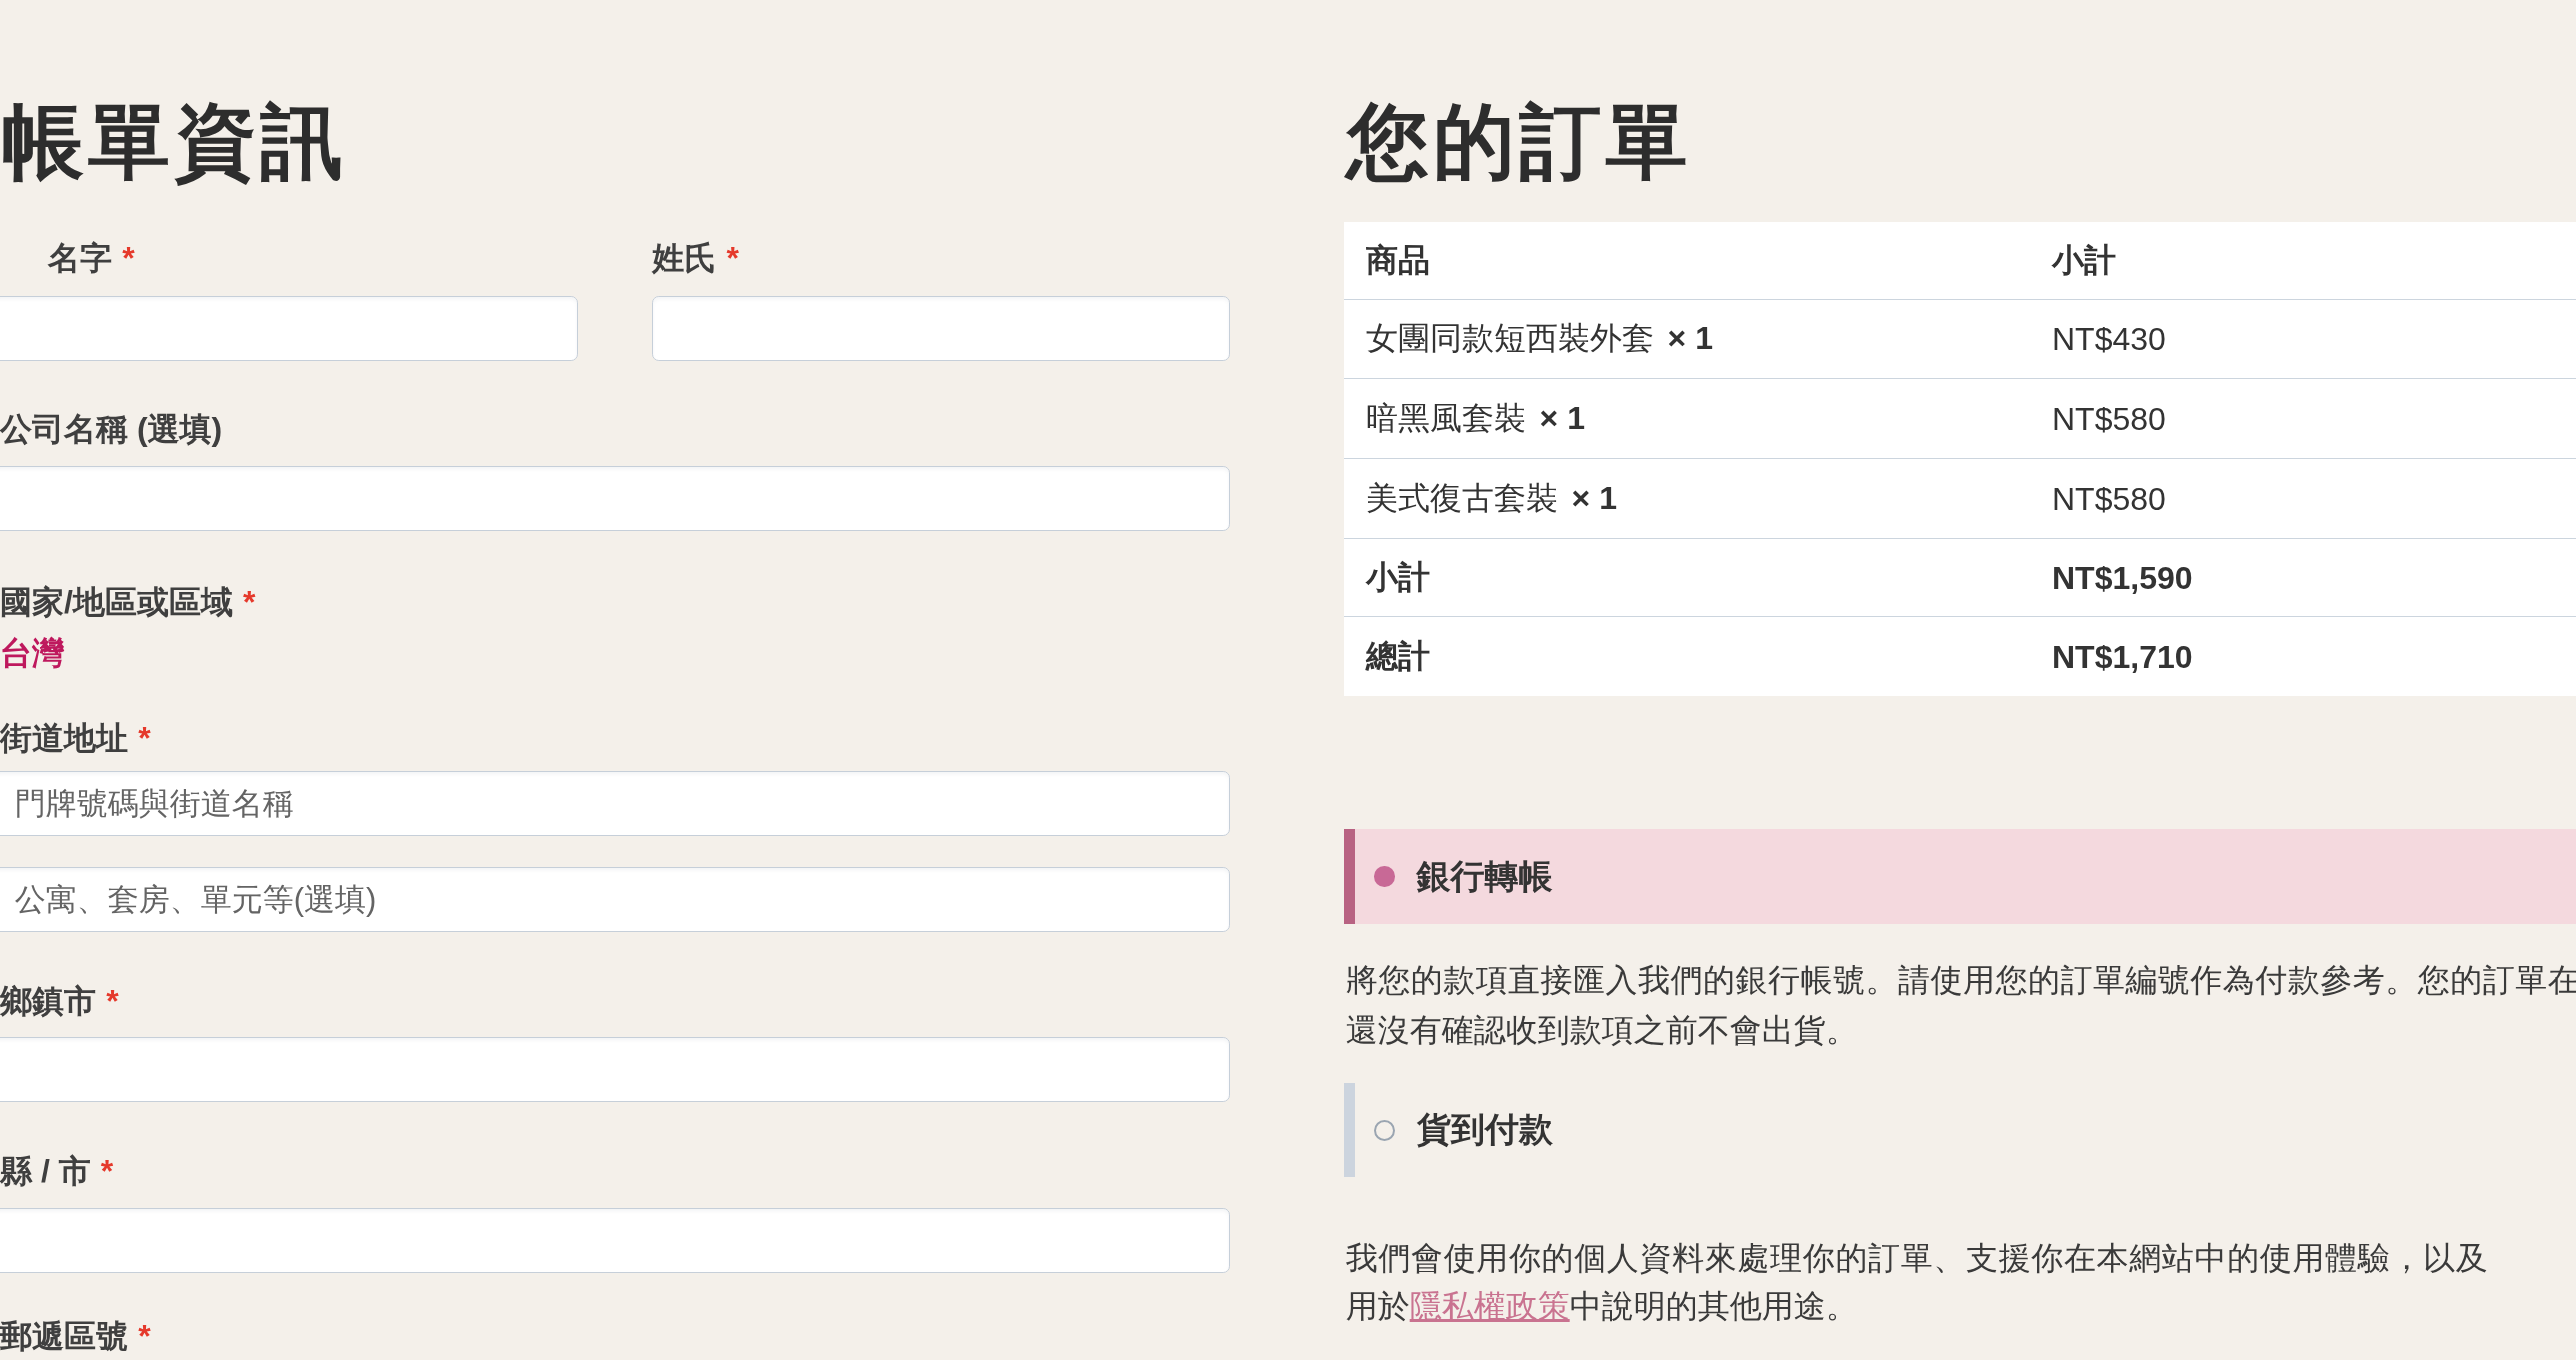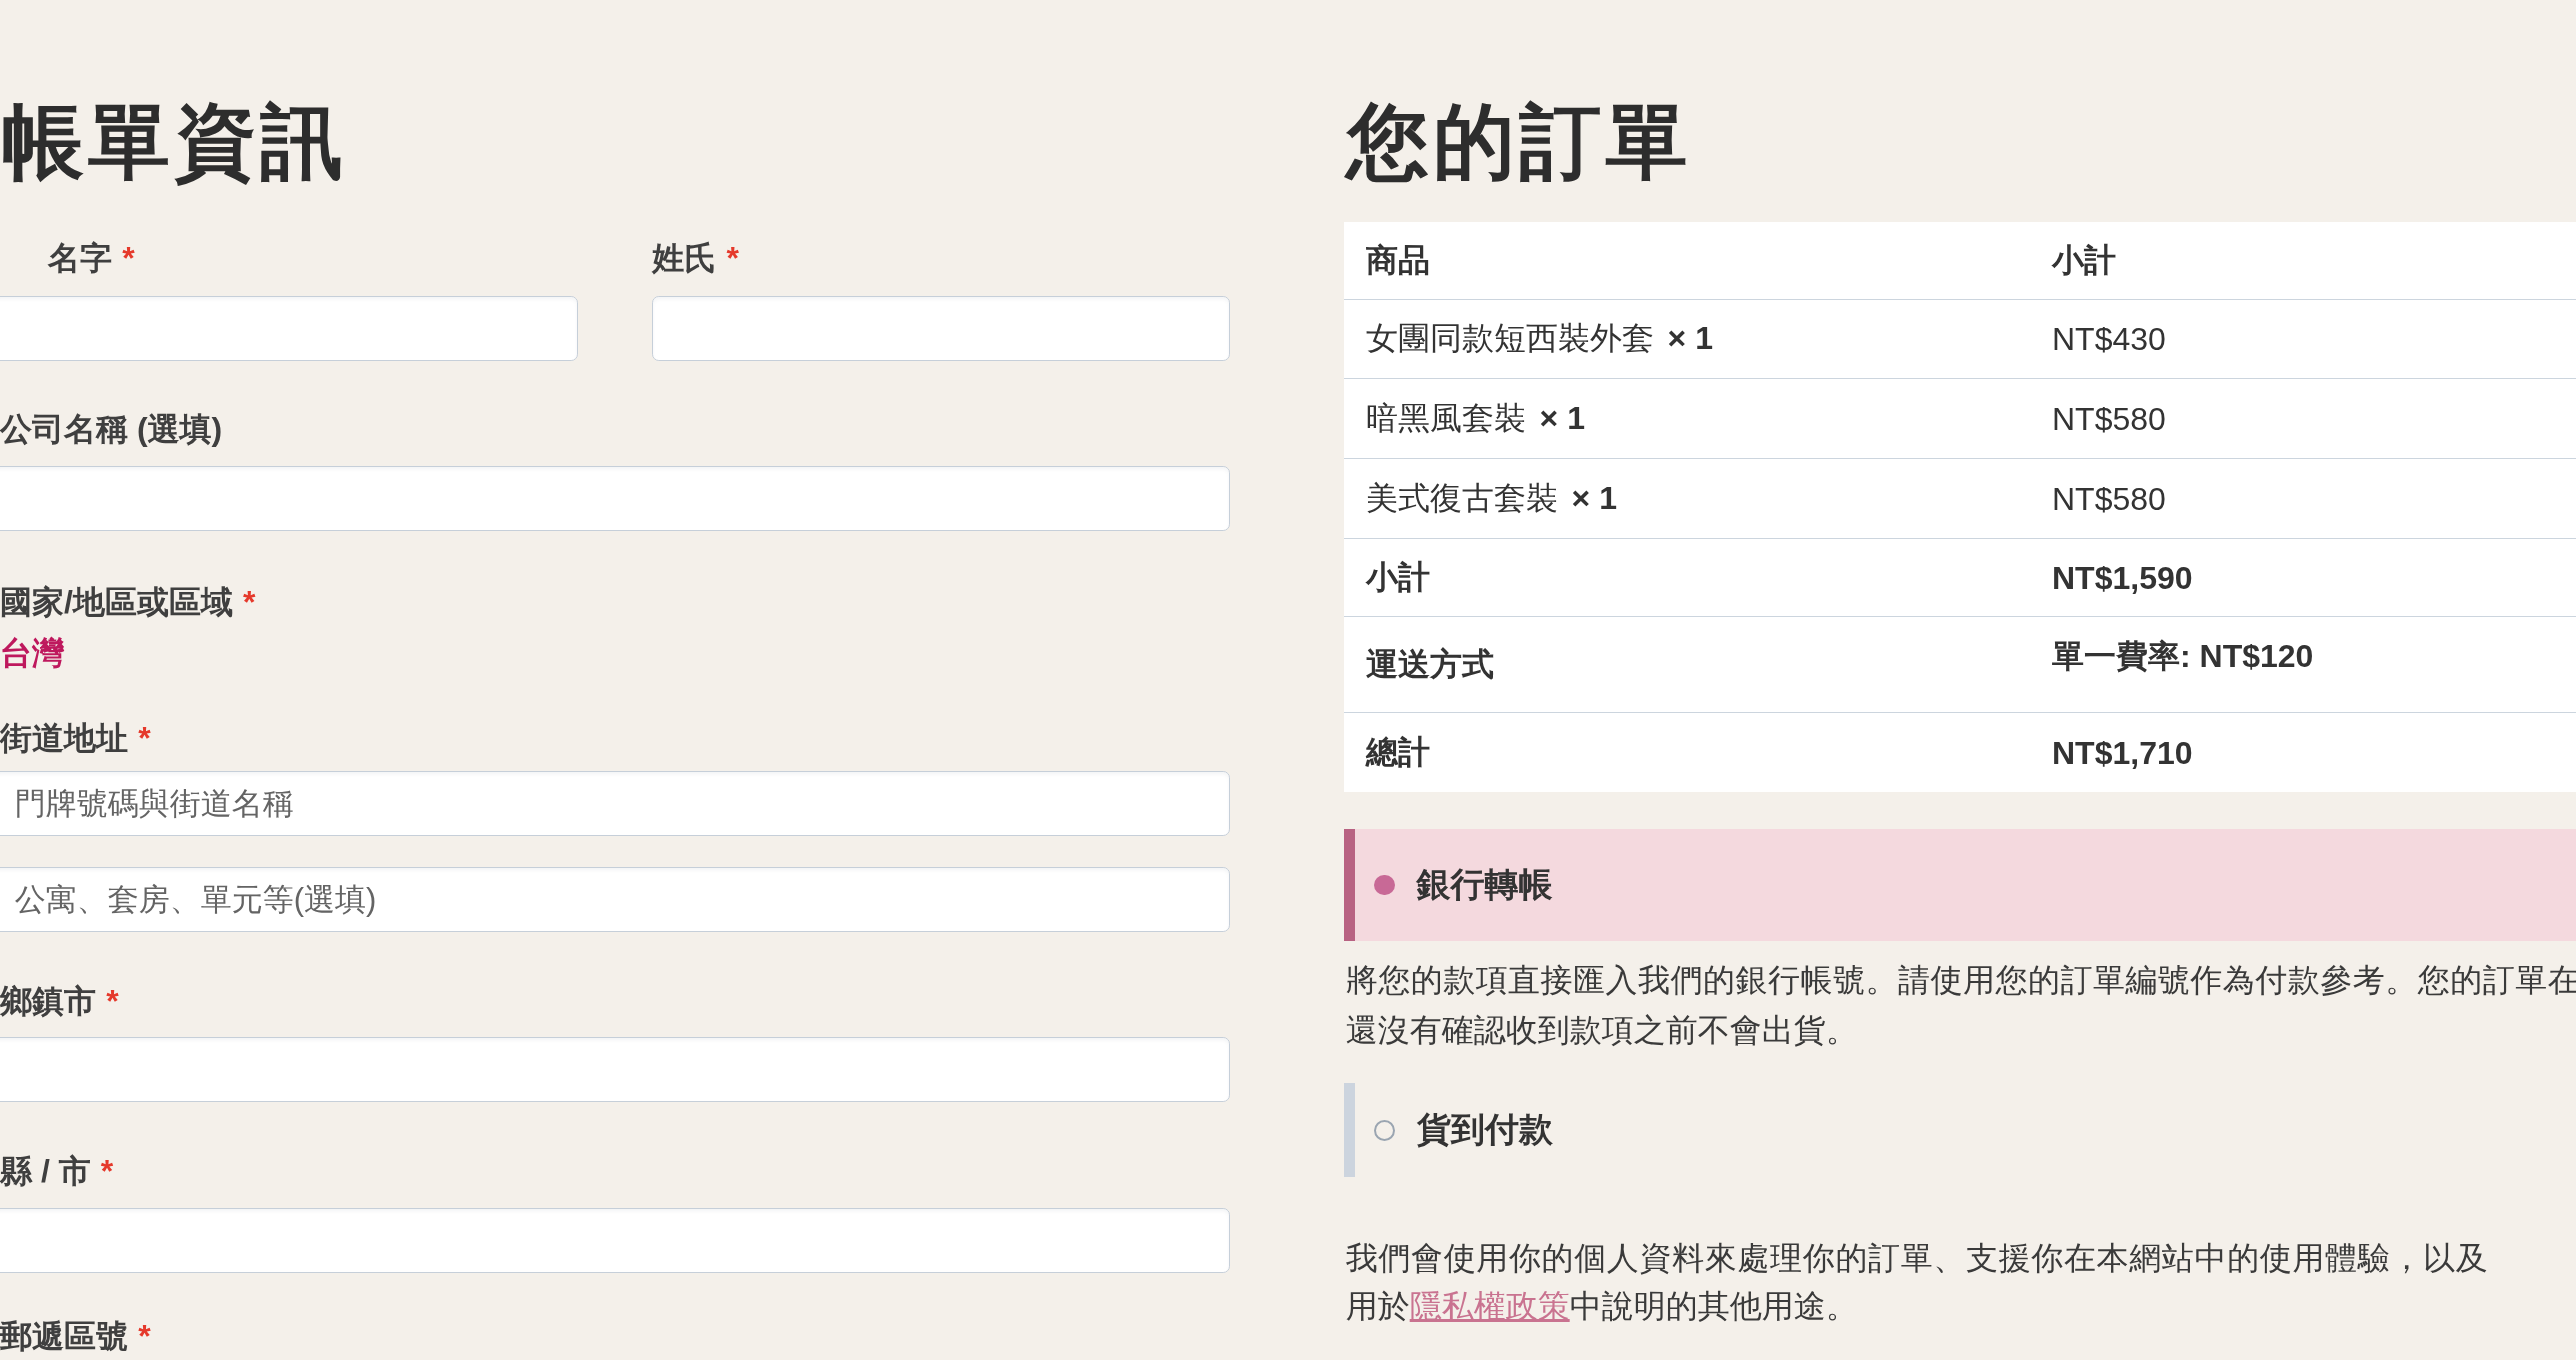--- a/index.html
+++ b/index.html
@@ -46,21 +46,21 @@
   .cell-p,.cell-v{
     position:absolute;top:50%;transform:translateY(-50%);
     font-size:32px;color:#333;white-space:nowrap;
   }
   .cell-p{left:22px;}
   .cell-v{left:708px;}
   .bold{font-weight:700;}
   .qty{font-weight:700;margin-left:13.6px;}
   
   .pay-bank{
-    position:absolute;left:0;right:0;top:829px;height:112px;
+    position:absolute;left:0;right:0;top:829px;height:95px;
     background:#f4d9de;border-left:11px solid #b86282;
     display:flex;align-items:center;box-sizing:border-box;
   }
   .pay-cod{
     position:absolute;left:0;right:0;top:1083px;height:94px;
     border-left:11px solid #ccd4de;
     display:flex;align-items:center;box-sizing:border-box;
   }
   .radio-dot{
     width:20.5px;height:20.5px;border-radius:50%;
@@ -161,24 +161,20 @@
         <span class="cell-p">
           <span>美式復古套裝</span><span class="qty">× 1</span>
         </span>
         <span class="cell-v">NT$580</span>
       </div>
 
       <div class="trow" style="height:77px;">
         <span class="cell-p bold">小計</span>
         <span class="cell-v bold">NT$1,590</span>
       </div>
-      <div class="trow" style="height:95px;">
-        <span class="cell-p bold">運送方式</span>
-        <span class="cell-v bold" style="top:42%;">單一費率: NT$120</span>
-      </div>
       <div class="trow" style="height:79px;">
         <span class="cell-p bold">總計</span>
         <span class="cell-v bold">NT$1,710</span>
       </div>
     </div>
 
     <div class="pay-bank">
       <span class="radio-dot"></span>
       <span class="pay-title">銀行轉帳</span>
     </div>

